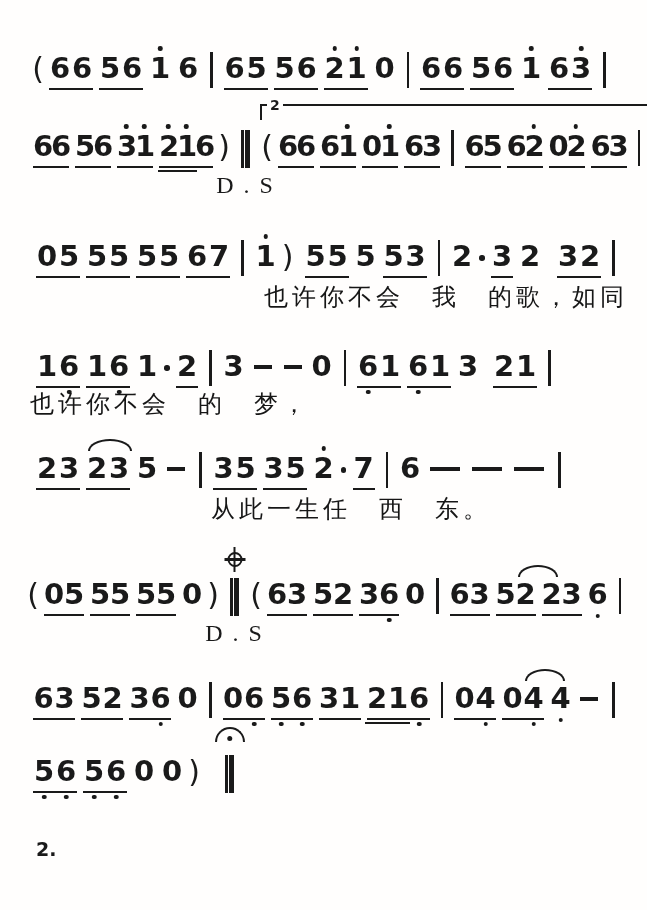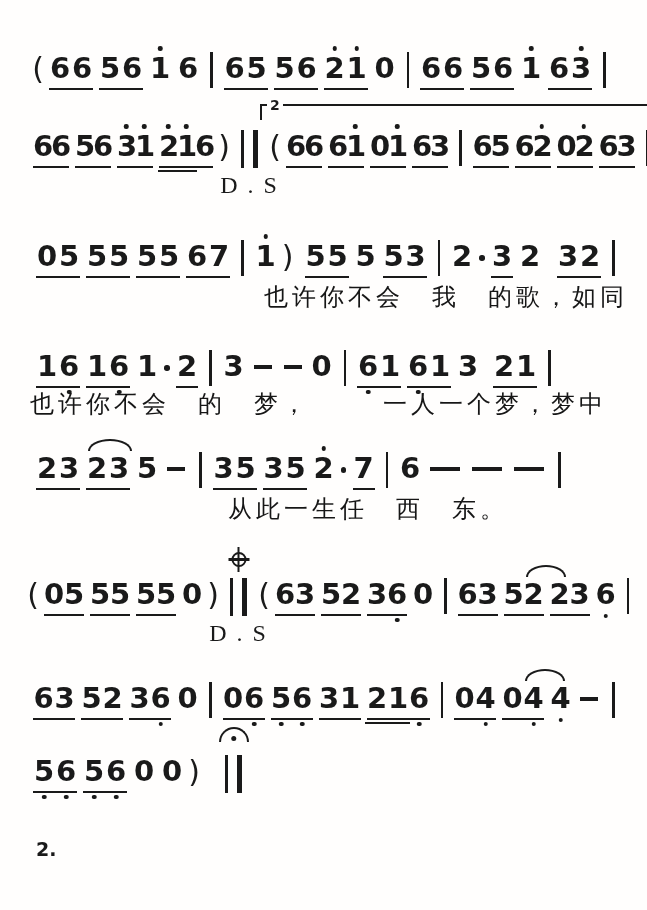--- a/index.html
+++ b/index.html
@@ -15,21 +15,21 @@
   .xl{position:absolute;left:-1.5px;right:-1.5px;bottom:-10px;height:2.5px;background:#1a1a1a;}
   .od{position:absolute;left:50%;transform:translateX(-50%);width:4.5px;height:4.5px;
       border-radius:50%;background:#1a1a1a;}
   .od.up{top:-6px;}
   .od.dn{bottom:-8px;}
   .grp .od.dn{bottom:-12px;}
   .slur{position:absolute;top:-13px;left:2px;width:44px;height:12px;
         border:2.5px solid #1a1a1a;border-bottom:none;
         border-radius:50% 50% 0 0/100% 100% 0 0;box-sizing:border-box;}
   .bar{flex:none;width:2.5px;height:36px;background:#1a1a1a;margin:0 8px;}
-  .endbar{flex:none;position:relative;display:flex;gap:9px;height:38px;margin:0 9px;}
+  .endbar{flex:none;position:relative;display:flex;gap:1px;height:38px;margin:0 9px;}
   .thin{width:2.5px;height:38px;background:#1a1a1a;}
   .thick{width:5.5px;height:38px;background:#1a1a1a;}
   .paren{flex:none;font-size:30px;line-height:34px;font-weight:400;width:14px;
          text-align:center;margin:0 1px;}
   .dash{flex:none;position:relative;width:26px;height:32px;margin:0 2px;}
   .dash::after{content:'';position:absolute;left:4px;right:4px;top:15px;height:3.5px;background:#1a1a1a;}
   .adot{flex:none;position:relative;width:12px;height:32px;}
   .adot::after{content:'';position:absolute;left:3px;top:15px;width:5.5px;height:5.5px;
                border-radius:50%;background:#1a1a1a;}
   .spc{flex:none;}
@@ -707,15 +707,14 @@
       <div class="paren">)</div>
       <div class="spc" style="width: 14px;"></div>
       <div class="endbar">
         <div class="thin"></div>
         <div class="thick"></div>
         <div class="fermata"></div>
       </div>
     </div>
     <div class="lyric" style="left: 264px; top: 281px;">也许你不会　我　的歌，如同</div>
     <div class="lyric" style="left: 30px; top: 388px;">也许你不会　的　梦，</div>
-    <div class="lyric" style="left: 383px; top: 388px;">一人一个梦，梦中</div>
-    <div class="lyric" style="left: 228px; top: 493px; text-align: right;">从此一生任　西　东。</div>
+    <div class="lyric" style="left: 211px; top: 493px; text-align: right;">从此一生任　西　东。</div>
   </div>
 
 </body></html>

